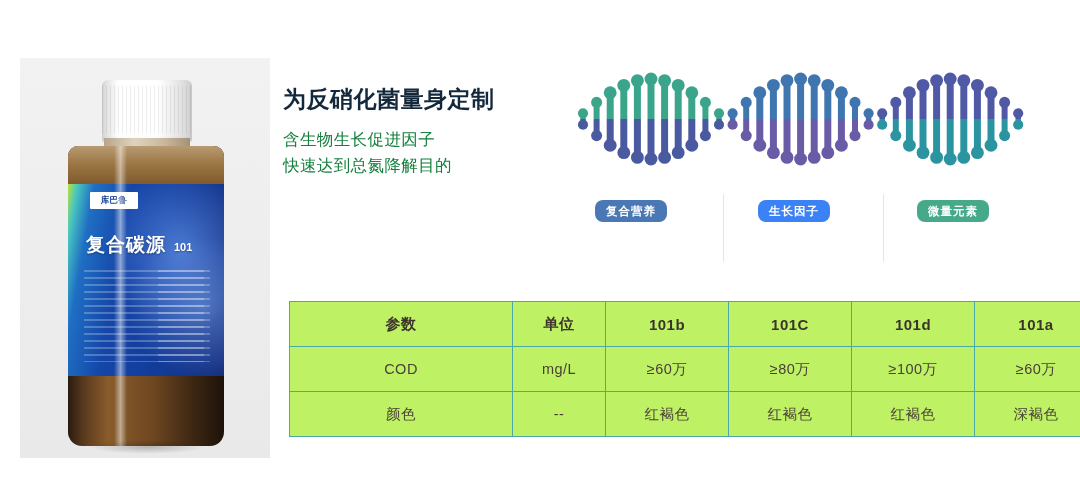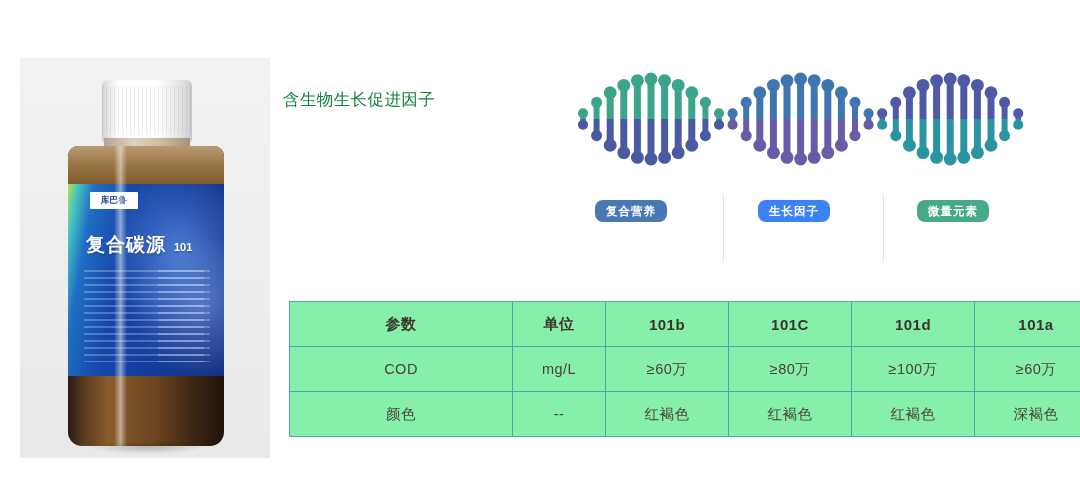--- a/index.html
+++ b/index.html
@@ -222,21 +222,21 @@
     border-collapse: collapse;
     table-layout: fixed;
   }
   #spec-table td {
     border: 1px solid #4aa8a8;
     height: 42px;
     text-align: center;
     vertical-align: middle;
     font-size: 14.5px;
     color: #4a4038;
-    background: #86efac;
+    background: #bef264;
     letter-spacing: .5px;
   }
   #spec-table tr.header-row td {
     font-weight: bold;
     font-size: 15px;
     color: #3c342c;
   }
   #spec-table td.col-param { width: 220px; }
   #spec-table td.col-unit  { width: 90px; }
   #spec-table td.col-val   { width: 120px; }
@@ -262,21 +262,23 @@
         <div class="label-fineprint"></div>
         <div class="label-fineprint col2"></div>
       </div>
     </div>
     <div class="bottle-shine"></div>
     <div class="bottle-shadow"></div>
   </div>
 </div>
 
 <div id="headline-block">
+  <h1 id="headline">为反硝化菌量身定制</h1>
   <div class="feature-line">含生物生长促进因子</div>
+  <div class="feature-line">快速达到总氮降解目的</div>
 </div>
 
 <div id="dna-graphic">
   <svg width="455" height="120" viewBox="0 0 455 120" xmlns="http://www.w3.org/2000/svg" aria-hidden="true">
     <g id="dna-rungs">
         <line x1="8" y1="56.307406469068596" x2="8" y2="62" stroke="#3aa58a" stroke-width="5.5"></line>
         <circle cx="8" cy="56.307406469068596" r="5.0600000000000005" fill="#3aa58a"></circle>
         <line x1="8" y1="62" x2="8" y2="67.6925935309314" stroke="#4a5aa0" stroke-width="5.5"></line>
         <circle cx="8" cy="67.6925935309314" r="5.0600000000000005" fill="#4a5aa0"></circle>
         <line x1="21.6" y1="45.38339947992455" x2="21.6" y2="62" stroke="#3aa58a" stroke-width="6"></line>

